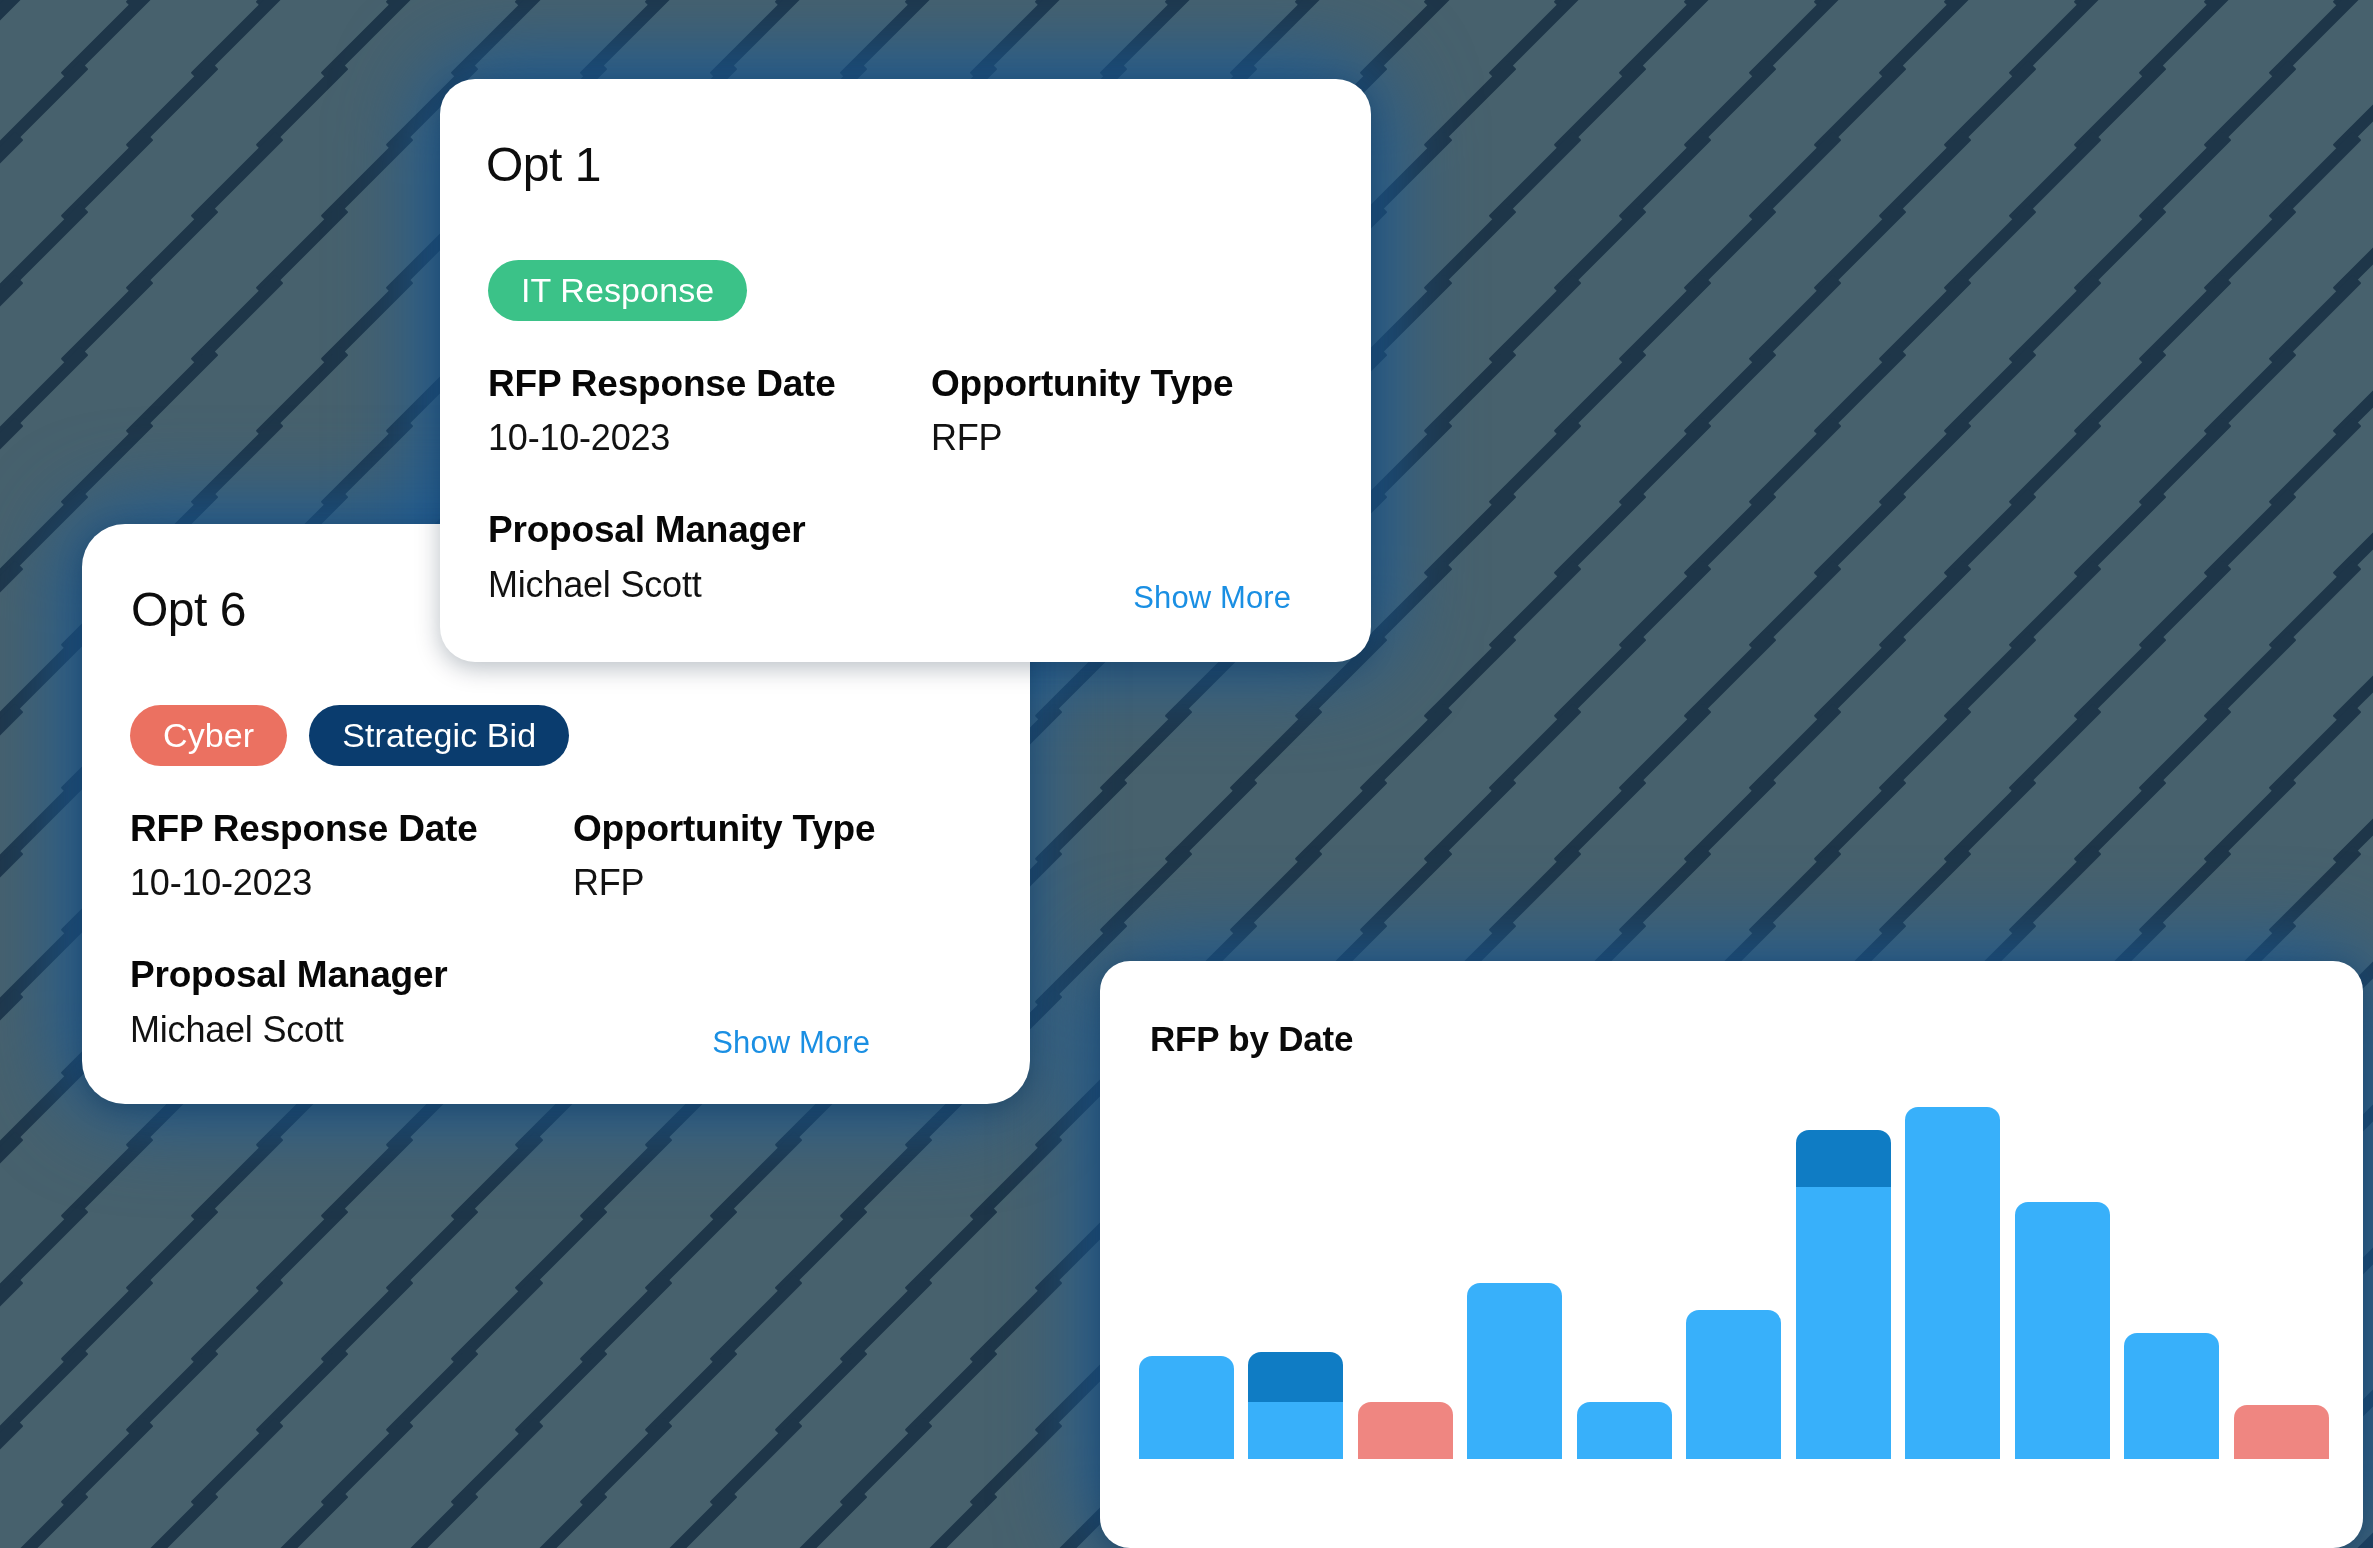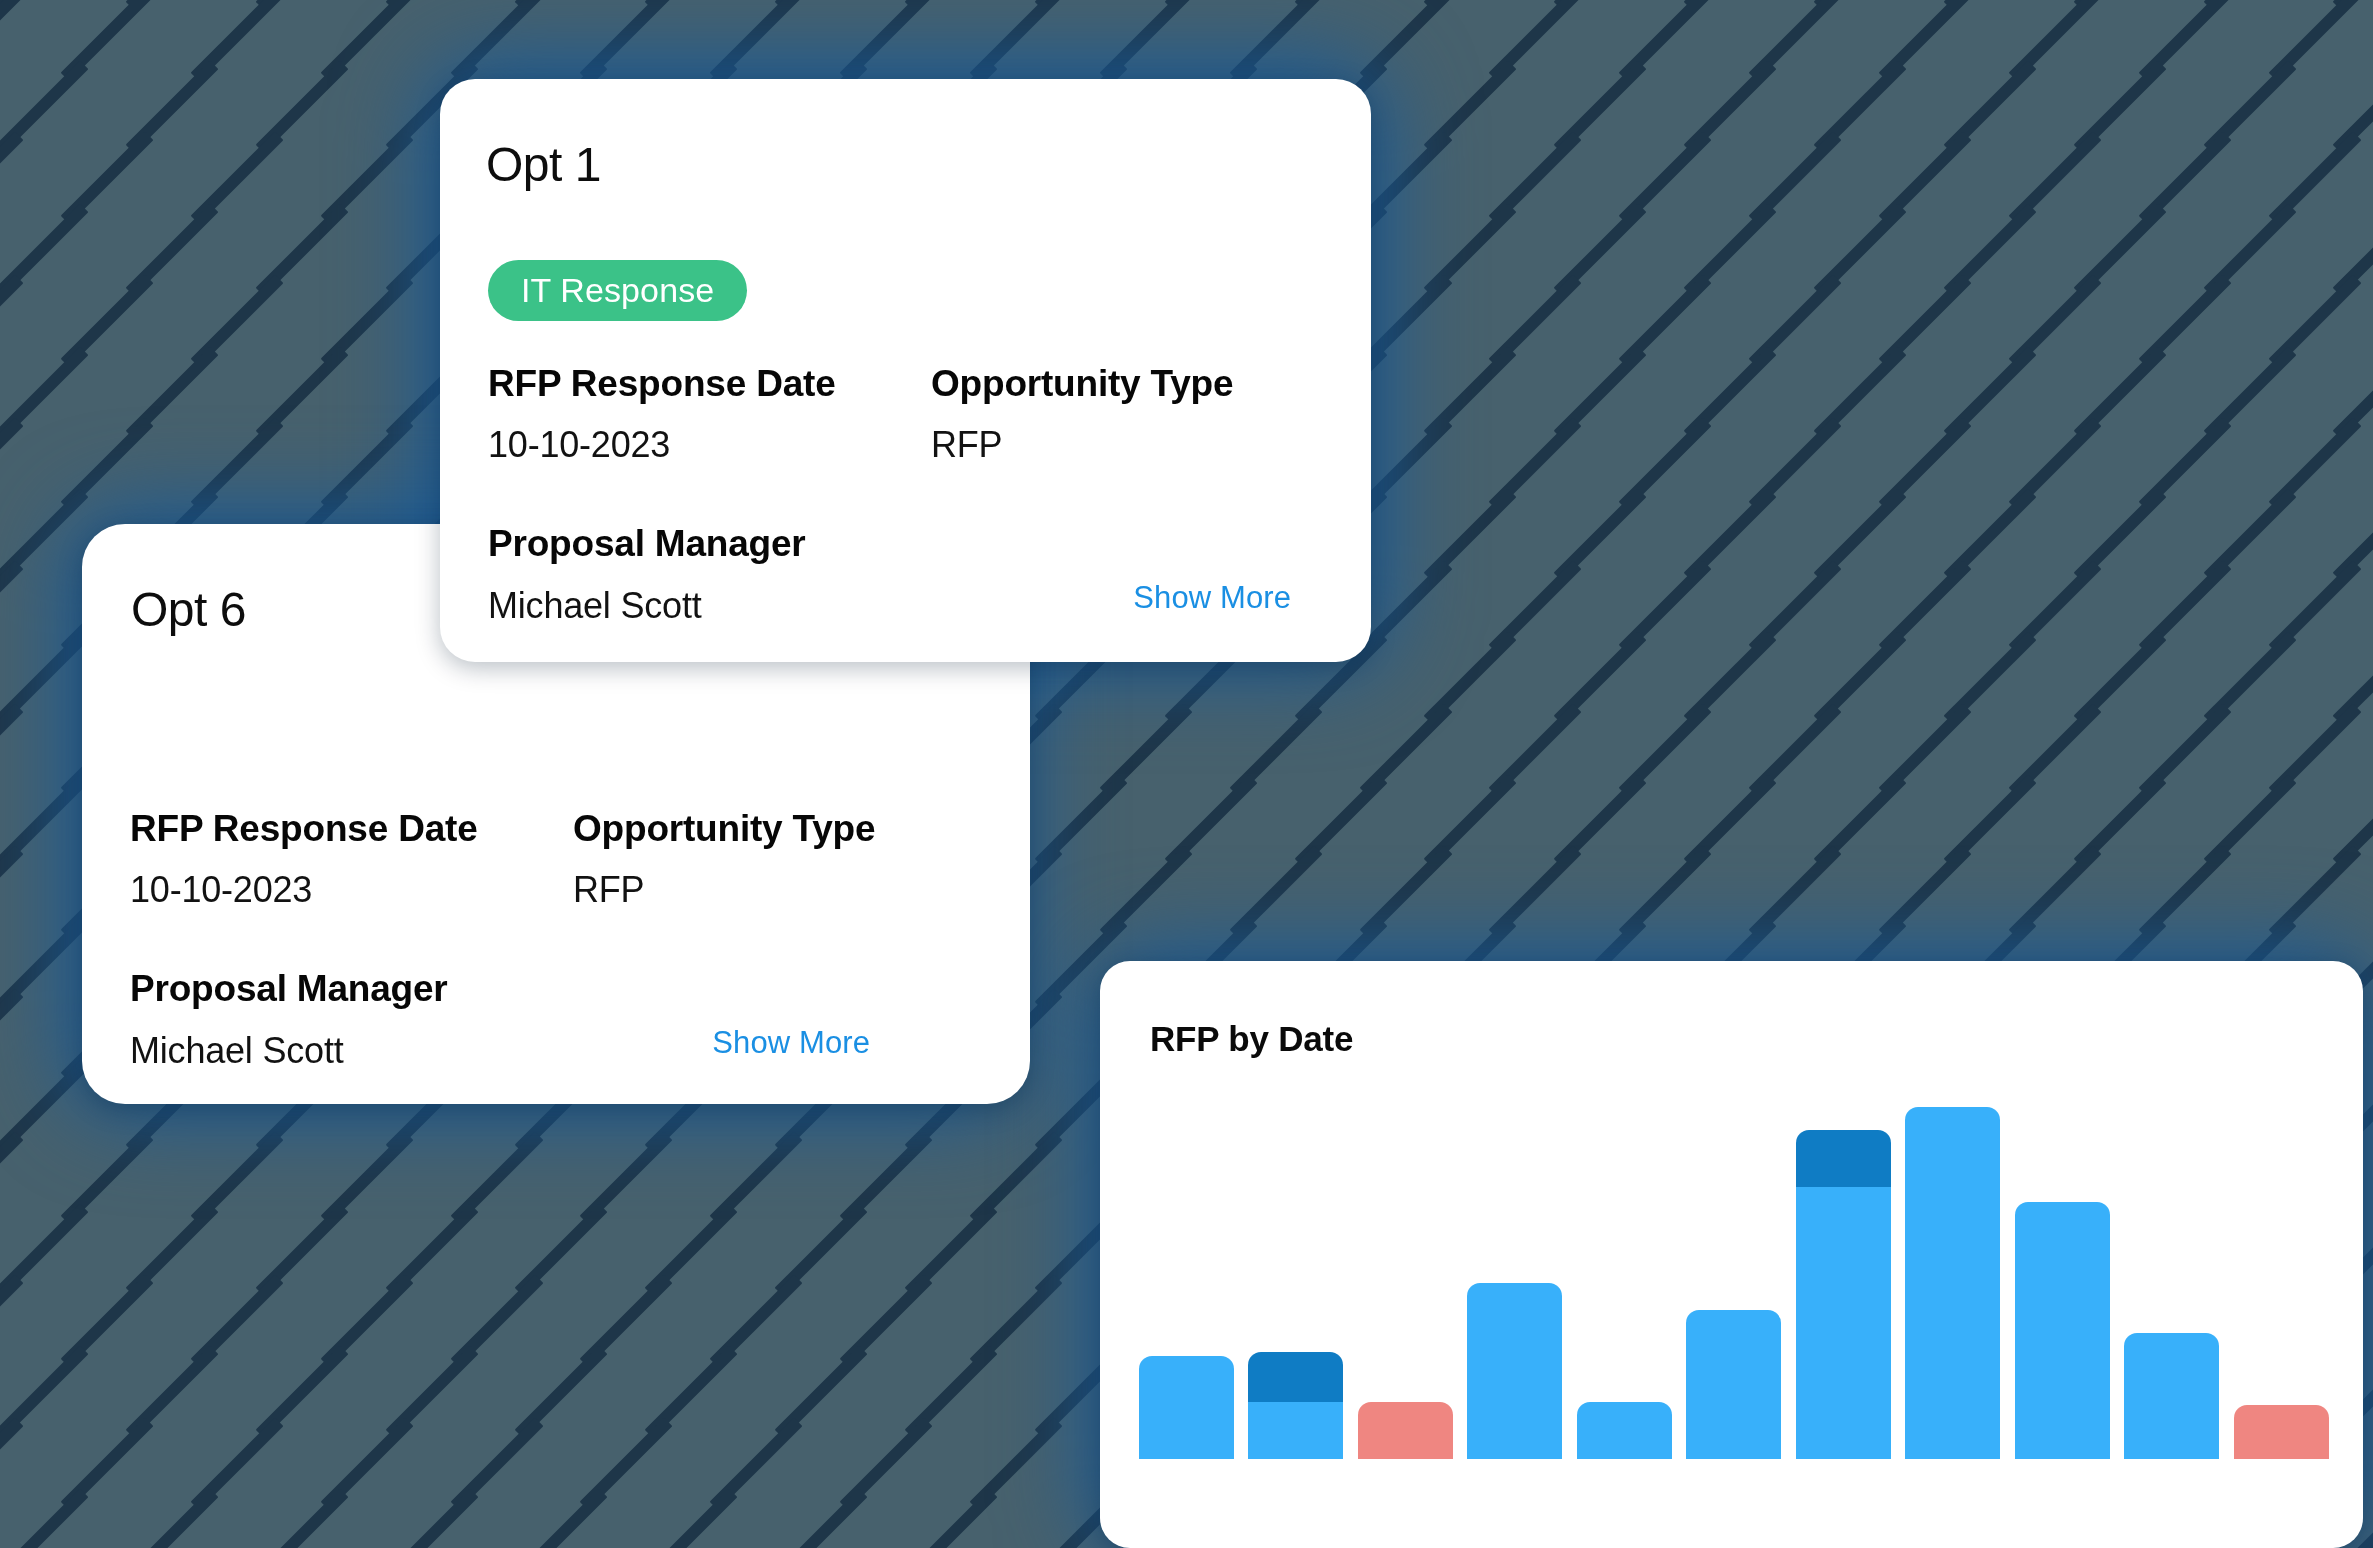--- a/index.html
+++ b/index.html
@@ -89,21 +89,21 @@
   }
   .pill-green  { background: #3bc288; }
   .pill-coral  { background: #eb7161; }
   .pill-navy   { background: #0a3c6e; }
 
   
   .fields {
     position: absolute;
     display: grid;
     grid-template-columns: 443px 1fr;
-    row-gap: 16px;
+    row-gap: 9px;
   }
   .opt1-fields { left: 48px; top: 283px; width: 835px; }
   .opt2-fields { left: 48px; top: 283px; width: 844px; }
   .field-label {
     font-size: 37px;
     font-weight: 700;
     color: #070707;
     letter-spacing: -0.2px;
     white-space: nowrap;
     line-height: 1.2;
@@ -611,20 +611,24 @@
       <div class="stripe" style="left: 2337px; top: 1571px;"></div>
     </div>
 
   <div class="glow glow-a"></div>
   <div class="glow glow-b"></div>
   <div class="glow glow-c"></div>
 
   <div class="card card-opt2">
     <div class="card-title opt2-title">Opt 6</div>
 
+    <div class="pill-row opt2-pills">
+      <span class="pill pill-coral">Cyber</span>
+      <span class="pill pill-navy">Strategic Bid</span>
+    </div>
 
     <div class="fields opt2-fields">
       <div class="field-label">RFP Response Date</div>
       <div class="field-label">Opportunity Type</div>
       <div class="field-value">10-10-2023</div>
       <div class="field-value">RFP</div>
       <div class="field-label">Proposal Manager</div>
       <div></div>
       <div class="field-value last">Michael Scott</div>
       <div></div>

